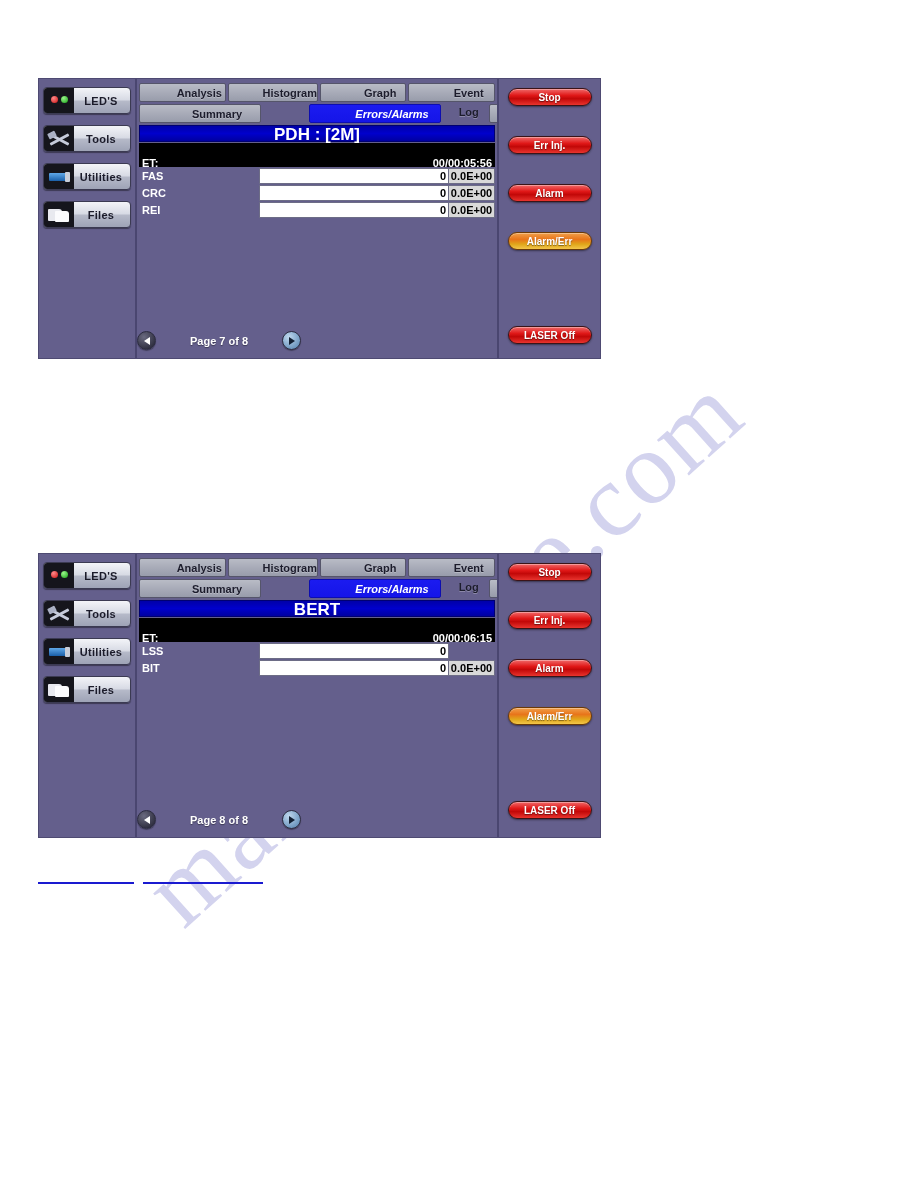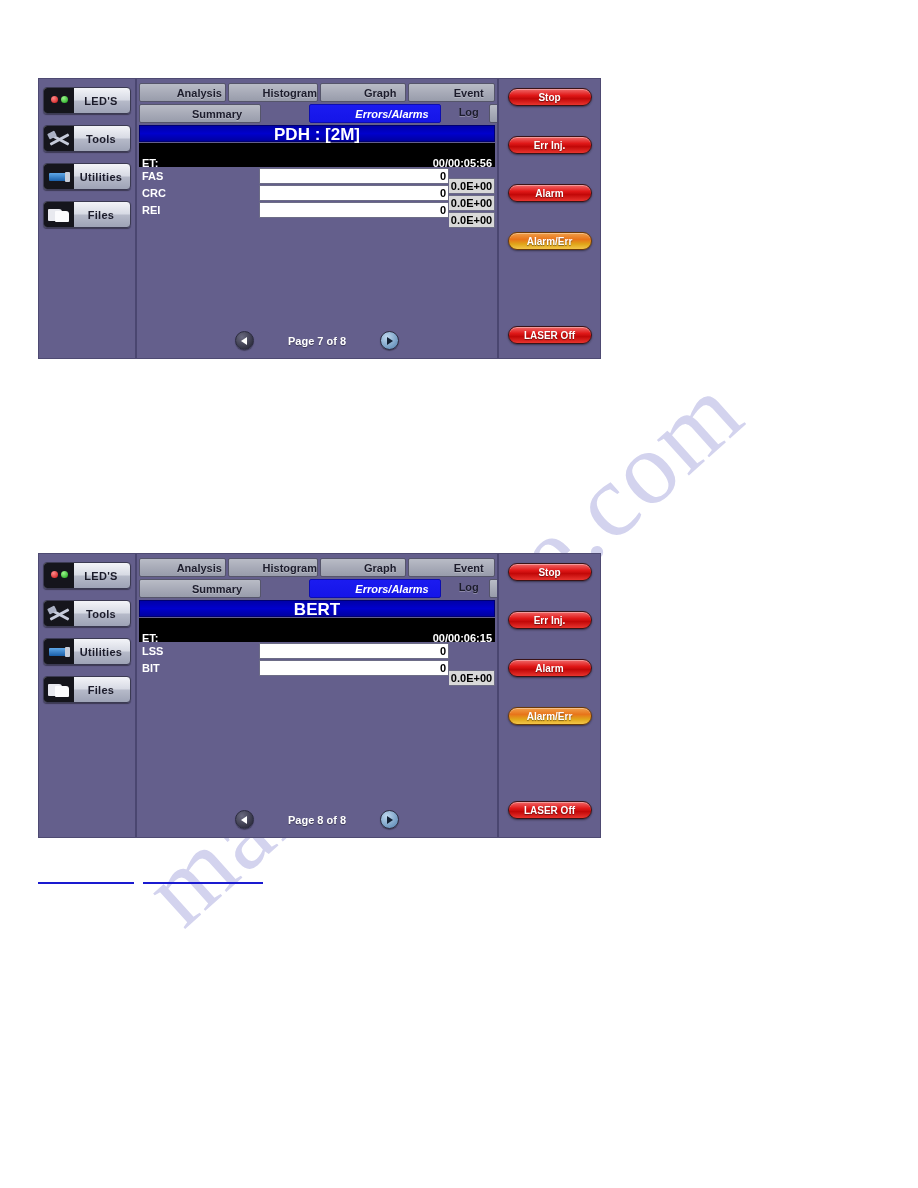--- a/index.html
+++ b/index.html
@@ -202,21 +202,21 @@
     font-weight: bold;
     display: flex;
     justify-content: space-between;
     padding: 12px 3px;
     box-sizing: border-box;
     gap: 47px;
   }
 
   .meas-row {
     display: flex;
-    align-items: center;
+    align-items: flex-start;
     height: 16px;
     margin: 1px 2px 0 2px;
   }
   .meas-label {
     width: 120px;
     font-size: 11px;
     font-weight: bold;
     color: #ffffff;
     line-height: 16px;
     padding-left: 3px;
@@ -238,32 +238,30 @@
     width: 46px;
     background: #d9d9d9;
     border: 1px solid #6d6d86;
     border-left: none;
     color: #000000;
     font-size: 11px;
     font-weight: bold;
     text-align: center;
     line-height: 14px;
     box-sizing: border-box;
-    margin-top: 20px;
   }
   .meas-rate.hidden { visibility: hidden; }
 
   
   .pager {
     position: absolute;
     left: 0; right: 0;
     bottom: 8px;
     display: flex;
     align-items: center;
-    justify-content: center;
     gap: 34px;
   }
   .pg-arrow {
     width: 17px; height: 17px;
     border-radius: 50%;
     display: flex; align-items: center; justify-content: center;
     border: 1px solid #2c2c40;
     box-shadow: 0 1px 1px rgba(0,0,0,0.35);
   }
   .pg-prev { background: radial-gradient(circle at 35% 30%, #6a6a80, #1d1d2c); }

